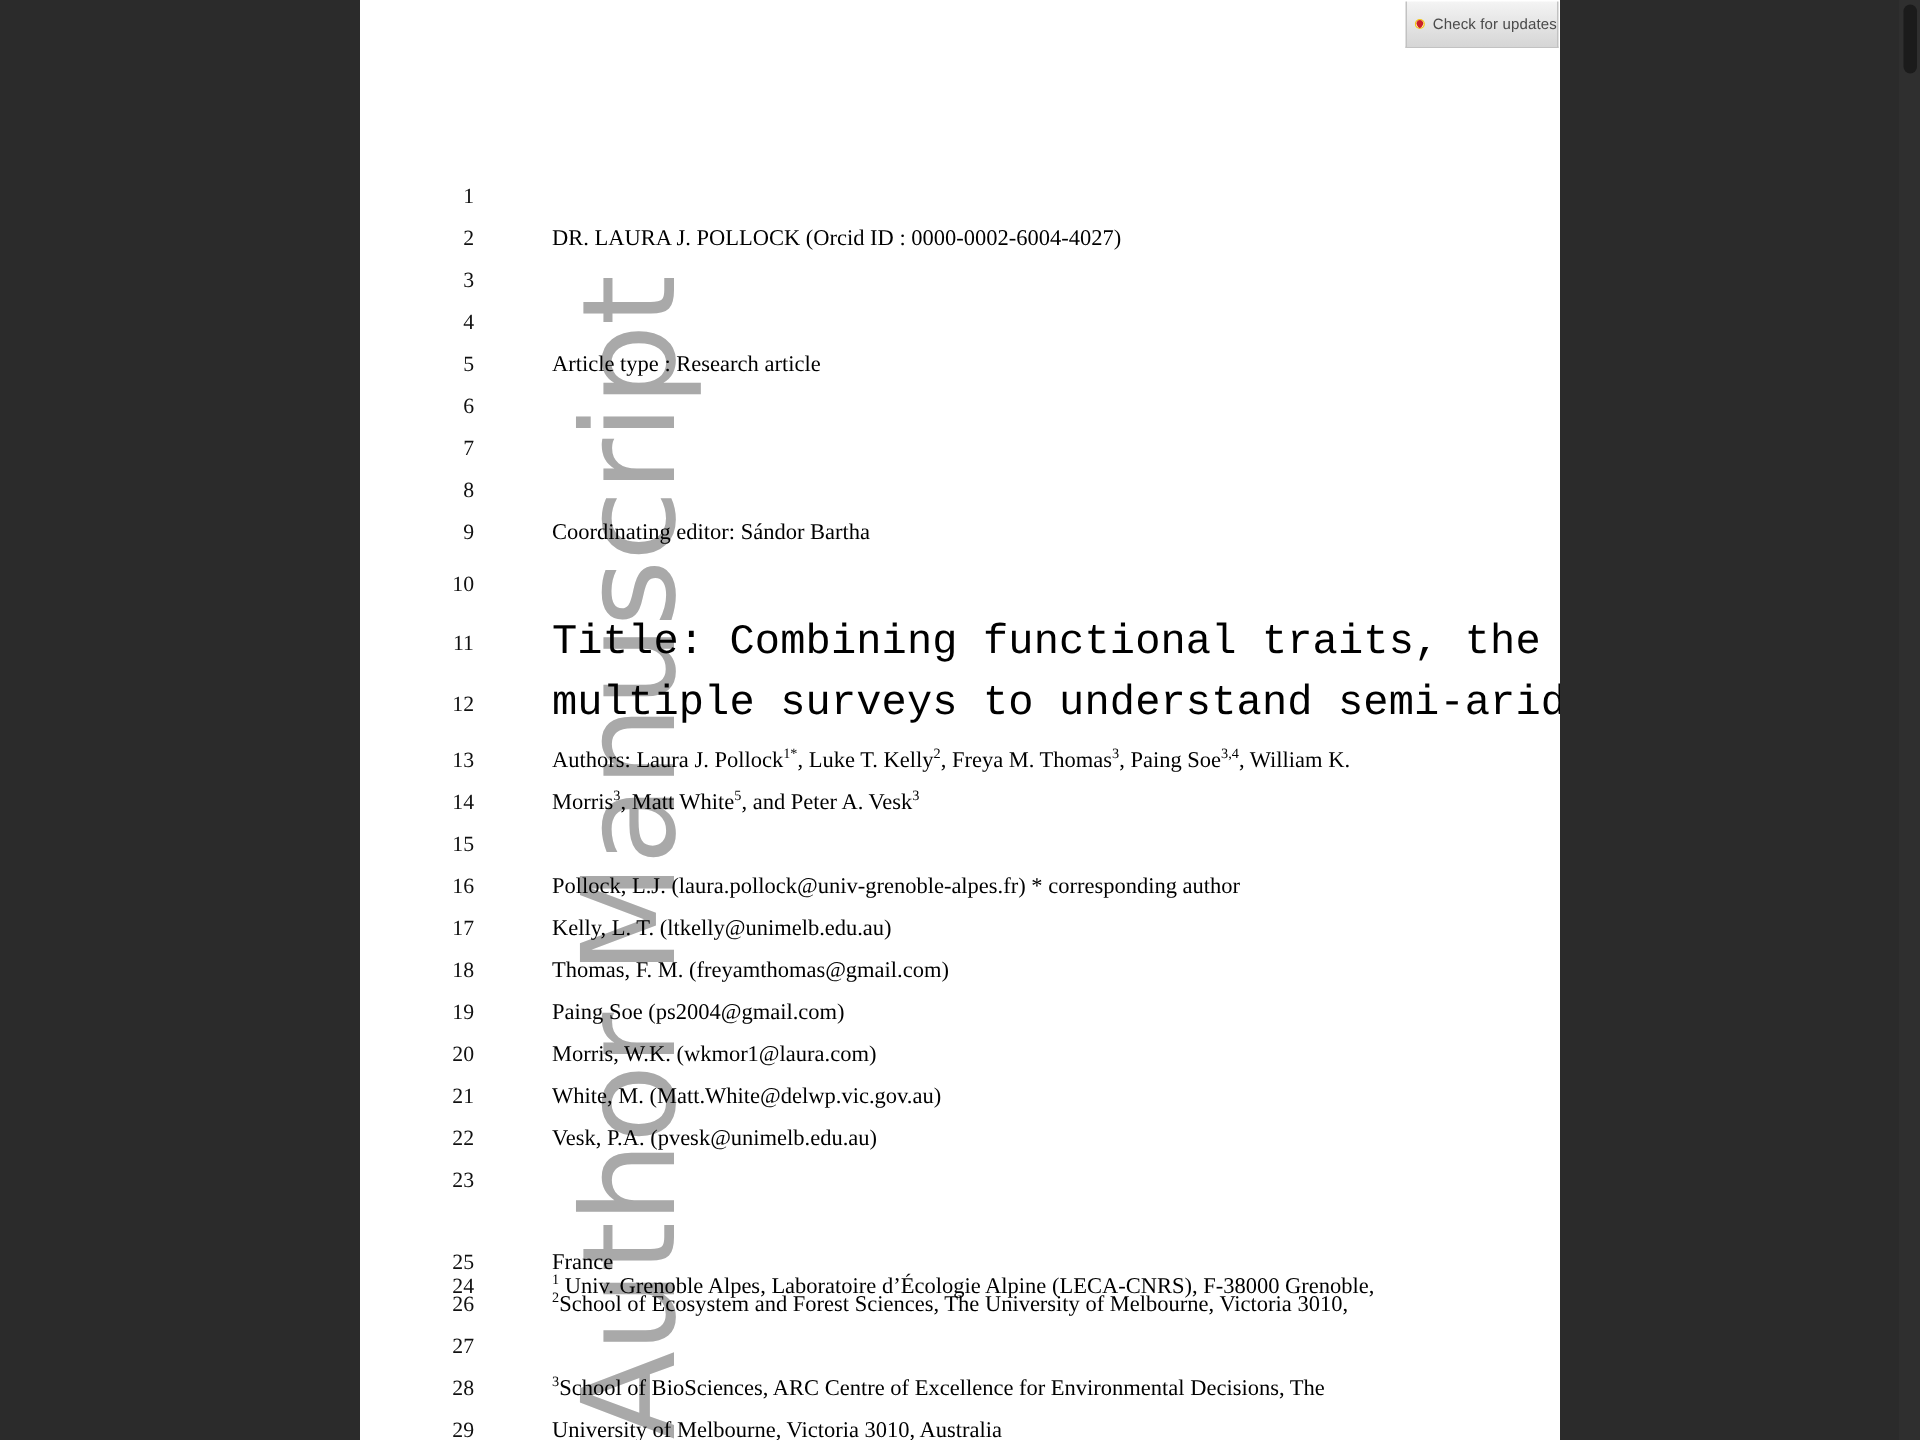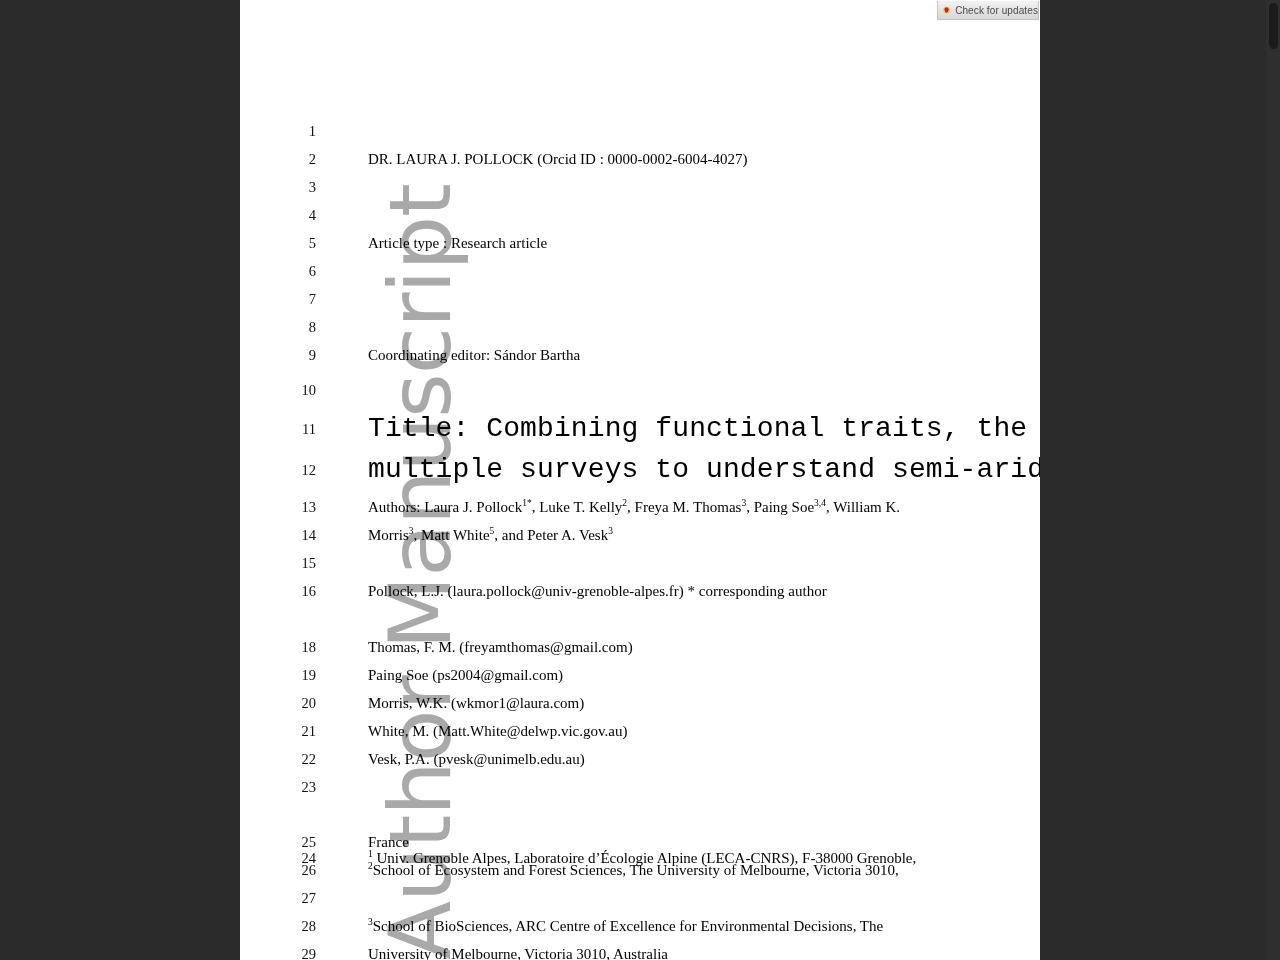--- a/index.html
+++ b/index.html
@@ -23,21 +23,21 @@
     left: 240px; top: 0;
     width: 800px; height: 1035px;
     background: #ffffff;
     overflow: hidden;
   }
 
   
   #crossmark {
     position: absolute;
     left: 697px; top: 1px;
-    width: 102px; height: 19px;
+    width: 102px; height: 31px;
     background: linear-gradient(180deg,#f4f4f4 0%,#e4e4e4 52%,#d6d6d6 100%);
     border: 1px solid #c2c2c2;
     border-top: none;
     display: flex;
     align-items: center;
     gap: 5px;
     padding-left: 5px;
     z-index: 40;
   }
   #crossmark .cm-label {
@@ -221,20 +221,24 @@
       <div class="line" style="top:549px">
         <span class="lnum">15</span>
         <span class="ltext"></span>
       </div>
 
       <div class="line" style="top:577px">
         <span class="lnum">16</span>
         <span class="ltext">Pollock, L.J. (laura.pollock@univ-grenoble-alpes.fr) * corresponding author</span>
       </div>
 
+      <div class="line" style="top:605px">
+        <span class="lnum">17</span>
+        <span class="ltext">Kelly, L. T. (ltkelly@unimelb.edu.au)</span>
+      </div>
 
       <div class="line" style="top:633px">
         <span class="lnum">18</span>
         <span class="ltext">Thomas, F. M. (freyamthomas@gmail.com)</span>
       </div>
 
       <div class="line" style="top:661px">
         <span class="lnum">19</span>
         <span class="ltext">Paing Soe (ps2004@gmail.com)</span>
       </div>

